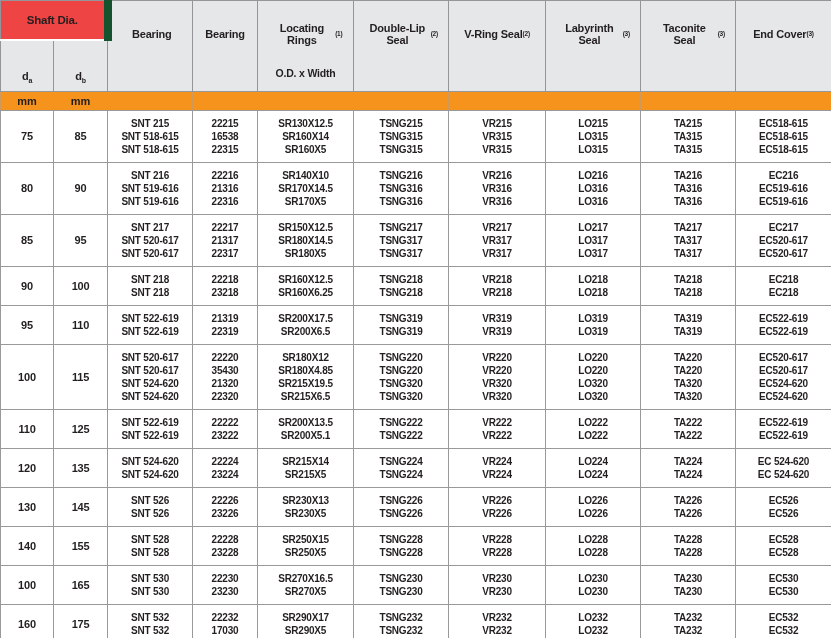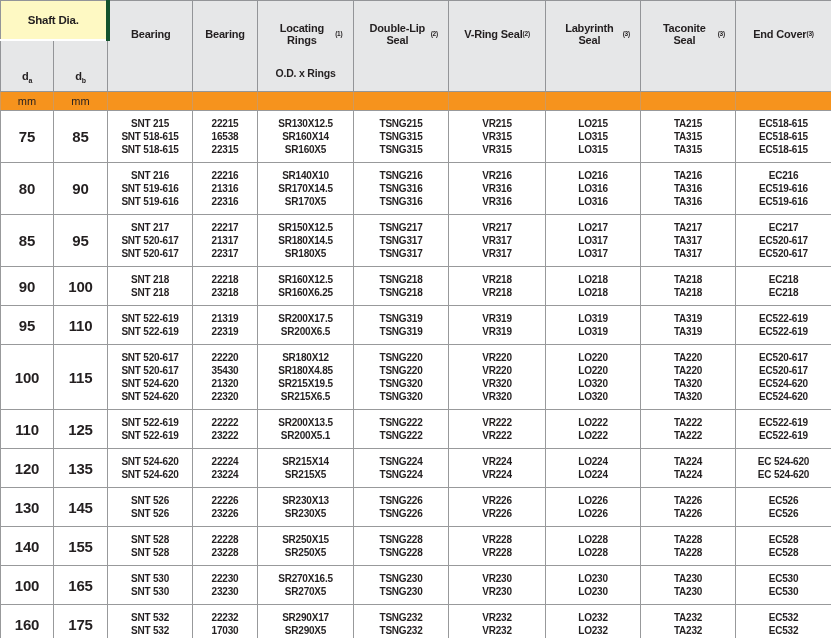--- a/index.html
+++ b/index.html
@@ -18,53 +18,53 @@
   col.c-vring{width:97px}col.c-laby{width:95px}col.c-taco{width:95px}col.c-ecover{width:96px}
 
   th,td{padding:0;margin:0;}
   thead th{
     border:1px solid #939598;
     background:#e6e7e8;
     font-weight:bold;font-size:11px;letter-spacing:-0.2px;
     vertical-align:top;
   }
   th.shaft-dia{
-    background:#fef9c3;height:38px;vertical-align:middle;
+    background:#ef4444;height:38px;vertical-align:middle;
     border-top:none;border-left:none;
-    border-right:4px solid #14532d;border-bottom:2px solid #ffffff;
+    border-right:8px solid #14532d;border-bottom:2px solid #ffffff;
     font-size:11.5px;
   }
   th.col-head{height:90px;}
   .colhead-inner{height:90px;display:flex;flex-direction:column;align-items:center;}
   .colhead-title{
     flex:1;display:flex;align-items:center;justify-content:center;text-align:center;
     max-width:74px;line-height:12.5px;
   }
   .colhead-title sup{font-size:6.5px;vertical-align:super;line-height:0;}
   .colhead-sub{height:24px;font-size:10.5px;line-height:12px;}
   th.sub-col{
     height:50px;background:#e6e7e8;vertical-align:bottom;
   }
   .subcol-inner{padding-bottom:7px;text-align:center;font-size:11px;}
   .subcol-inner sub{font-size:7px;vertical-align:sub;}
 
   tr.unit-row td{
     background:#f6931d;height:18px;
     border:1px solid #d0995c;border-bottom-color:#98999b;border-top-color:#d0995c;
-    text-align:center;font-weight:normal;font-size:11px;color:#231f20;
+    text-align:center;font-weight:bold;font-size:11px;color:#231f20;
   }
   tbody td{
     border:1px solid #98999b;
     background:#ffffff;
     text-align:center;vertical-align:middle;
     font-weight:bold;font-size:10px;letter-spacing:-0.2px;
     padding:6px 1px;
   }
   tbody td div{line-height:13px;white-space:nowrap;}
-  tbody td.num{font-size:15px;margin-left:22px;}
+  tbody td.num{font-size:11px;margin-left:22px;}
 </style>
 </head>
 <body>
 
 <table>
   <colgroup>
     <col class="c-da">
       <col class="c-db">
       <col class="c-housing">
       <col class="c-bearing">
@@ -97,21 +97,21 @@
             </div>
           <div class="colhead-sub"></div>
         </div>
       </th>
       <th class="col-head" rowspan="2">
         <div class="colhead-inner">
           <div class="colhead-title">
               <span>Locating Rings</span>
               <sup>(1)</sup>
             </div>
-          <div class="colhead-sub">O.D. x Rings</div>
+          <div class="colhead-sub">O.D. x Width</div>
         </div>
       </th>
       <th class="col-head" rowspan="2">
         <div class="colhead-inner">
           <div class="colhead-title">
               <span>Double-Lip Seal</span>
               <sup>(2)</sup>
             </div>
           <div class="colhead-sub"></div>
         </div>

